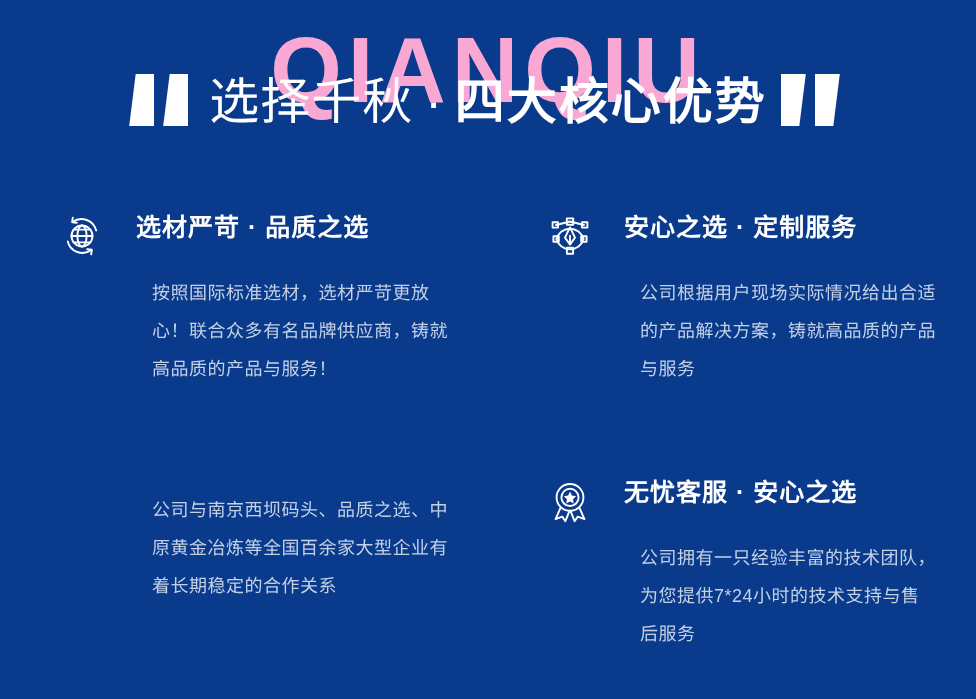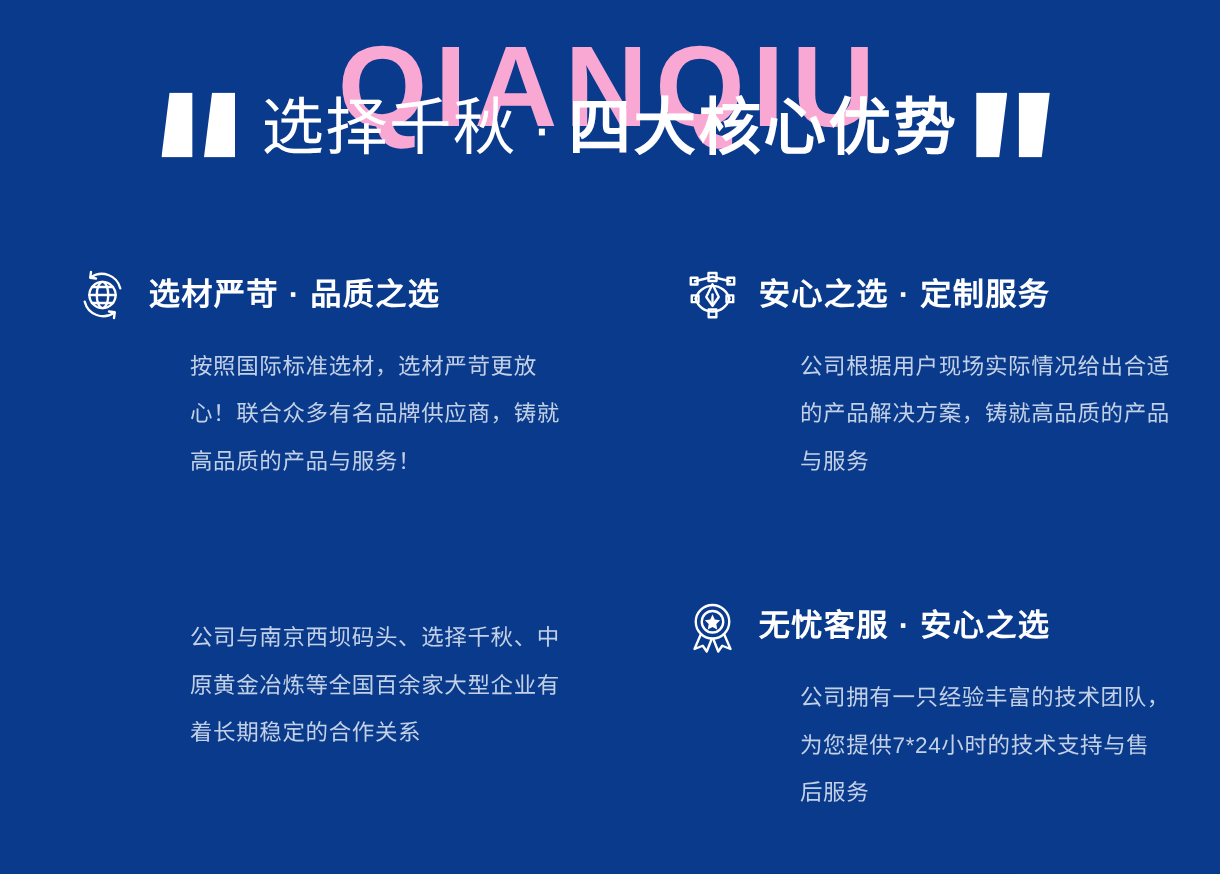--- a/index.html
+++ b/index.html
@@ -120,22 +120,21 @@
   }
 
   .card {
     position: relative;
     padding: 30px 40px 0 58px;
     box-sizing: border-box;
   }
 
   .card-head {
     display: flex;
-    align-items: center;
-    gap: 13px;
+    gap: 30px;
     height: 48px;
   }
 
   .card-icon {
     flex: 0 0 auto;
     width: 48px;
     height: 48px;
     display: block;
   }
   .card-icon svg {
@@ -235,21 +234,21 @@
             <path d="M24 15.4 L29 25.6 L24 32.6 L19 25.6 Z"></path>
             <path d="M24 23.6 V30.8"></path>
           </svg>
         </span>
         <span class="card-title">安心之选 · 定制服务</span>
       </div>
       <div class="card-body">公司根据用户现场实际情况给出合适的产品解决方案，铸就高品质的产品与服务</div>
     </div>
 
     <div class="card card-3">
-      <div class="card-body">公司与南京西坝码头、选择千秋、中原黄金冶炼等全国百余家大型企业有着长期稳定的合作关系</div>
+      <div class="card-body">公司与南京西坝码头、品质之选、中原黄金冶炼等全国百余家大型企业有着长期稳定的合作关系</div>
     </div>
 
     <div class="card card-4">
       <div class="card-head">
         <span class="card-icon">
           <svg viewBox="0 0 48 48" fill="none" stroke="#ffffff" stroke-width="1.9" stroke-linecap="round" stroke-linejoin="round">
             <circle cx="24" cy="20.4" r="13.4"></circle>
             <circle cx="24" cy="20.4" r="8.6"></circle>
             <path d="M24 14.6 L25.85 18.55 L30.1 19.15 L27.05 22.25 L27.77 26.6 L24 24.55 L20.23 26.6 L20.95 22.25 L17.9 19.15 L22.15 18.55 Z" fill="#ffffff" stroke="none"></path>
             <path d="M14.6 30.6 L9.6 42.2 L16.2 39.6 L19.4 44.2 L23.2 34.6"></path>

